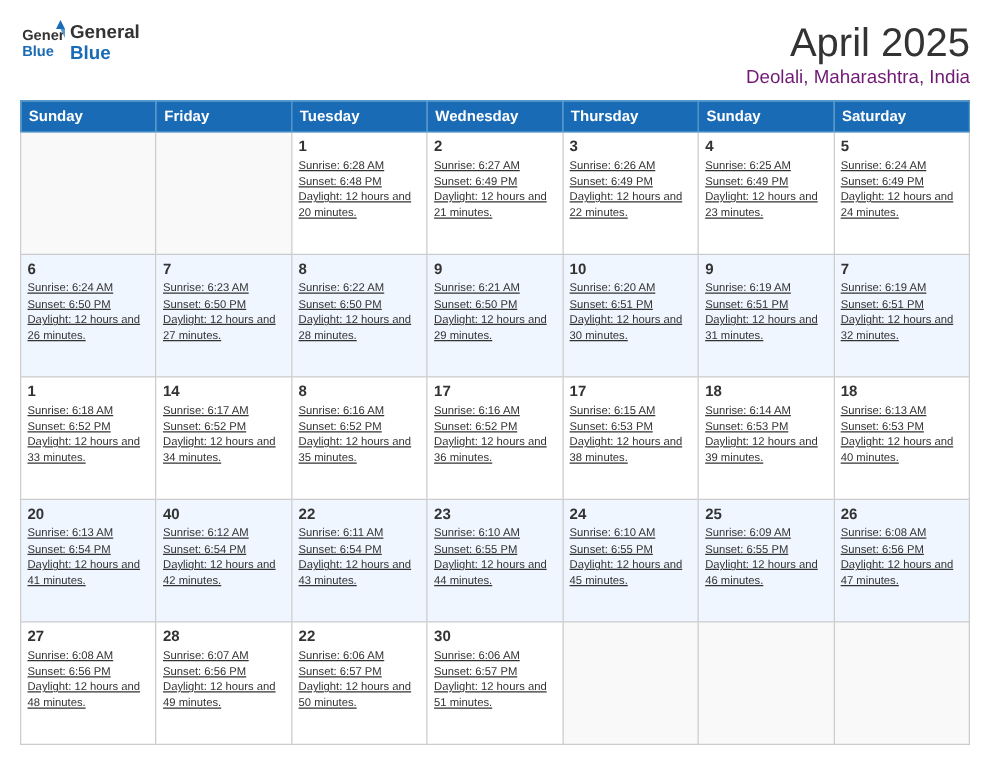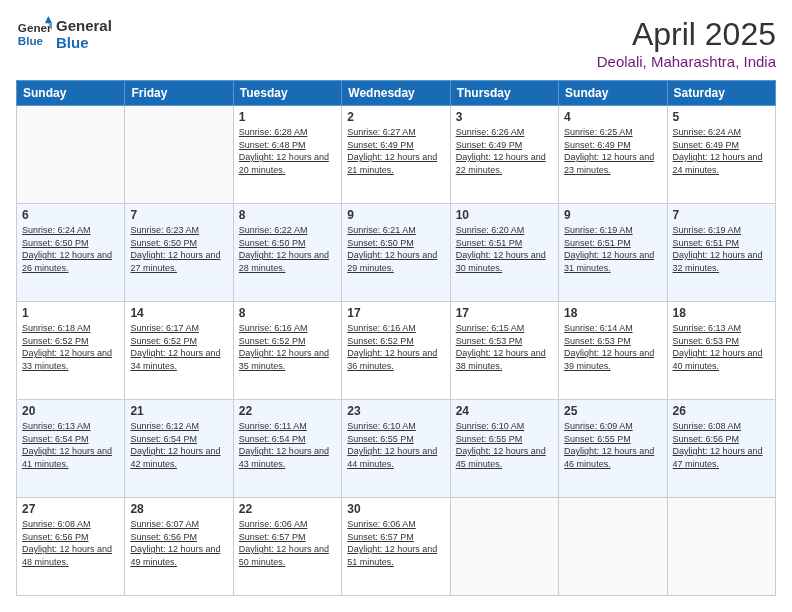--- a/index.html
+++ b/index.html
@@ -209,21 +209,21 @@
             <span class="day-num">18</span>
             <div class="day-info">Sunrise: 6:13 AM<br>Sunset: 6:53 PM<br>Daylight: 12 hours and 40 minutes.</div>
           </td>
         </tr>
         <tr class="row-even">
           <td>
             <span class="day-num">20</span>
             <div class="day-info">Sunrise: 6:13 AM<br>Sunset: 6:54 PM<br>Daylight: 12 hours and 41 minutes.</div>
           </td>
           <td>
-            <span class="day-num">21</span>
+            <span class="day-num">40</span>
             <div class="day-info">Sunrise: 6:12 AM<br>Sunset: 6:54 PM<br>Daylight: 12 hours and 42 minutes.</div>
           </td>
           <td>
             <span class="day-num">22</span>
             <div class="day-info">Sunrise: 6:11 AM<br>Sunset: 6:54 PM<br>Daylight: 12 hours and 43 minutes.</div>
           </td>
           <td>
             <span class="day-num">23</span>
             <div class="day-info">Sunrise: 6:10 AM<br>Sunset: 6:55 PM<br>Daylight: 12 hours and 44 minutes.</div>
           </td>

